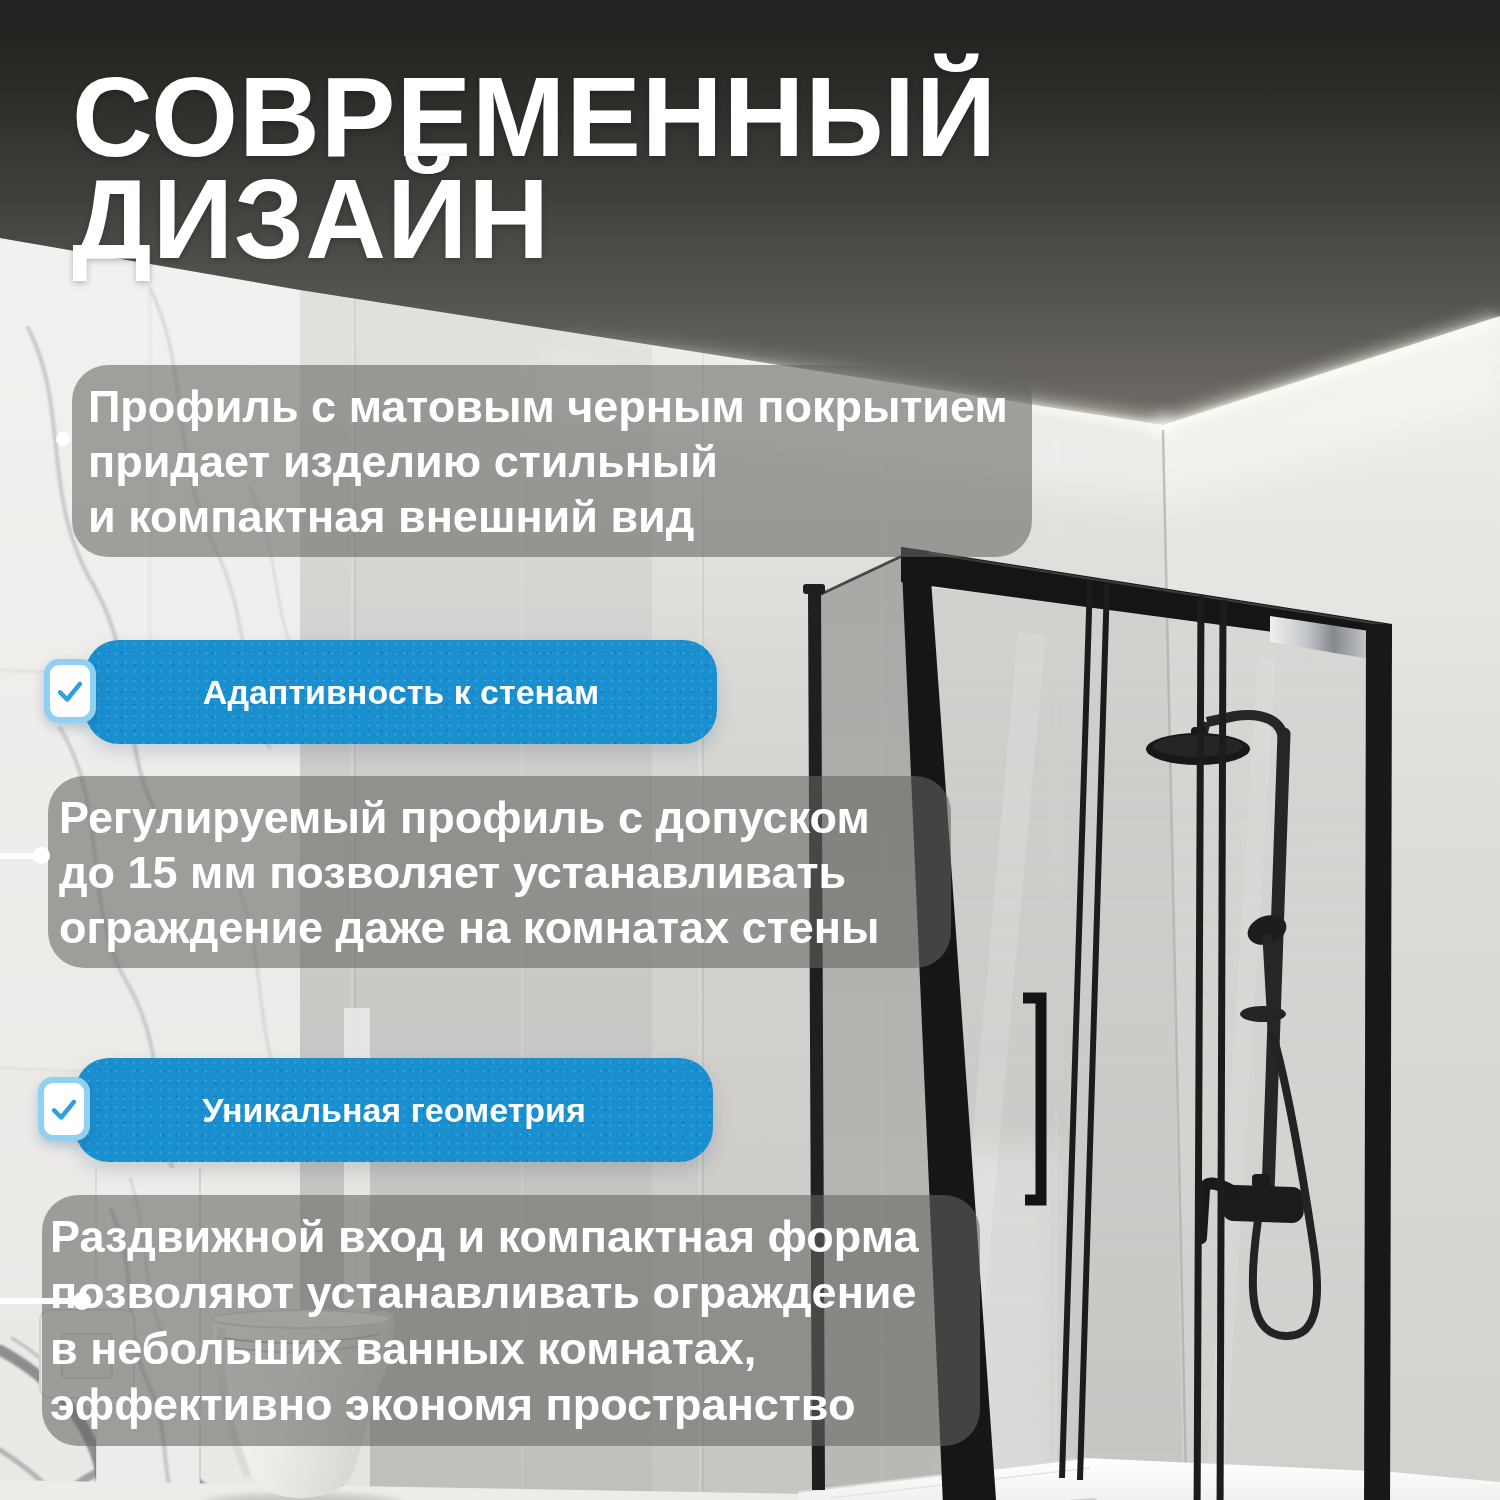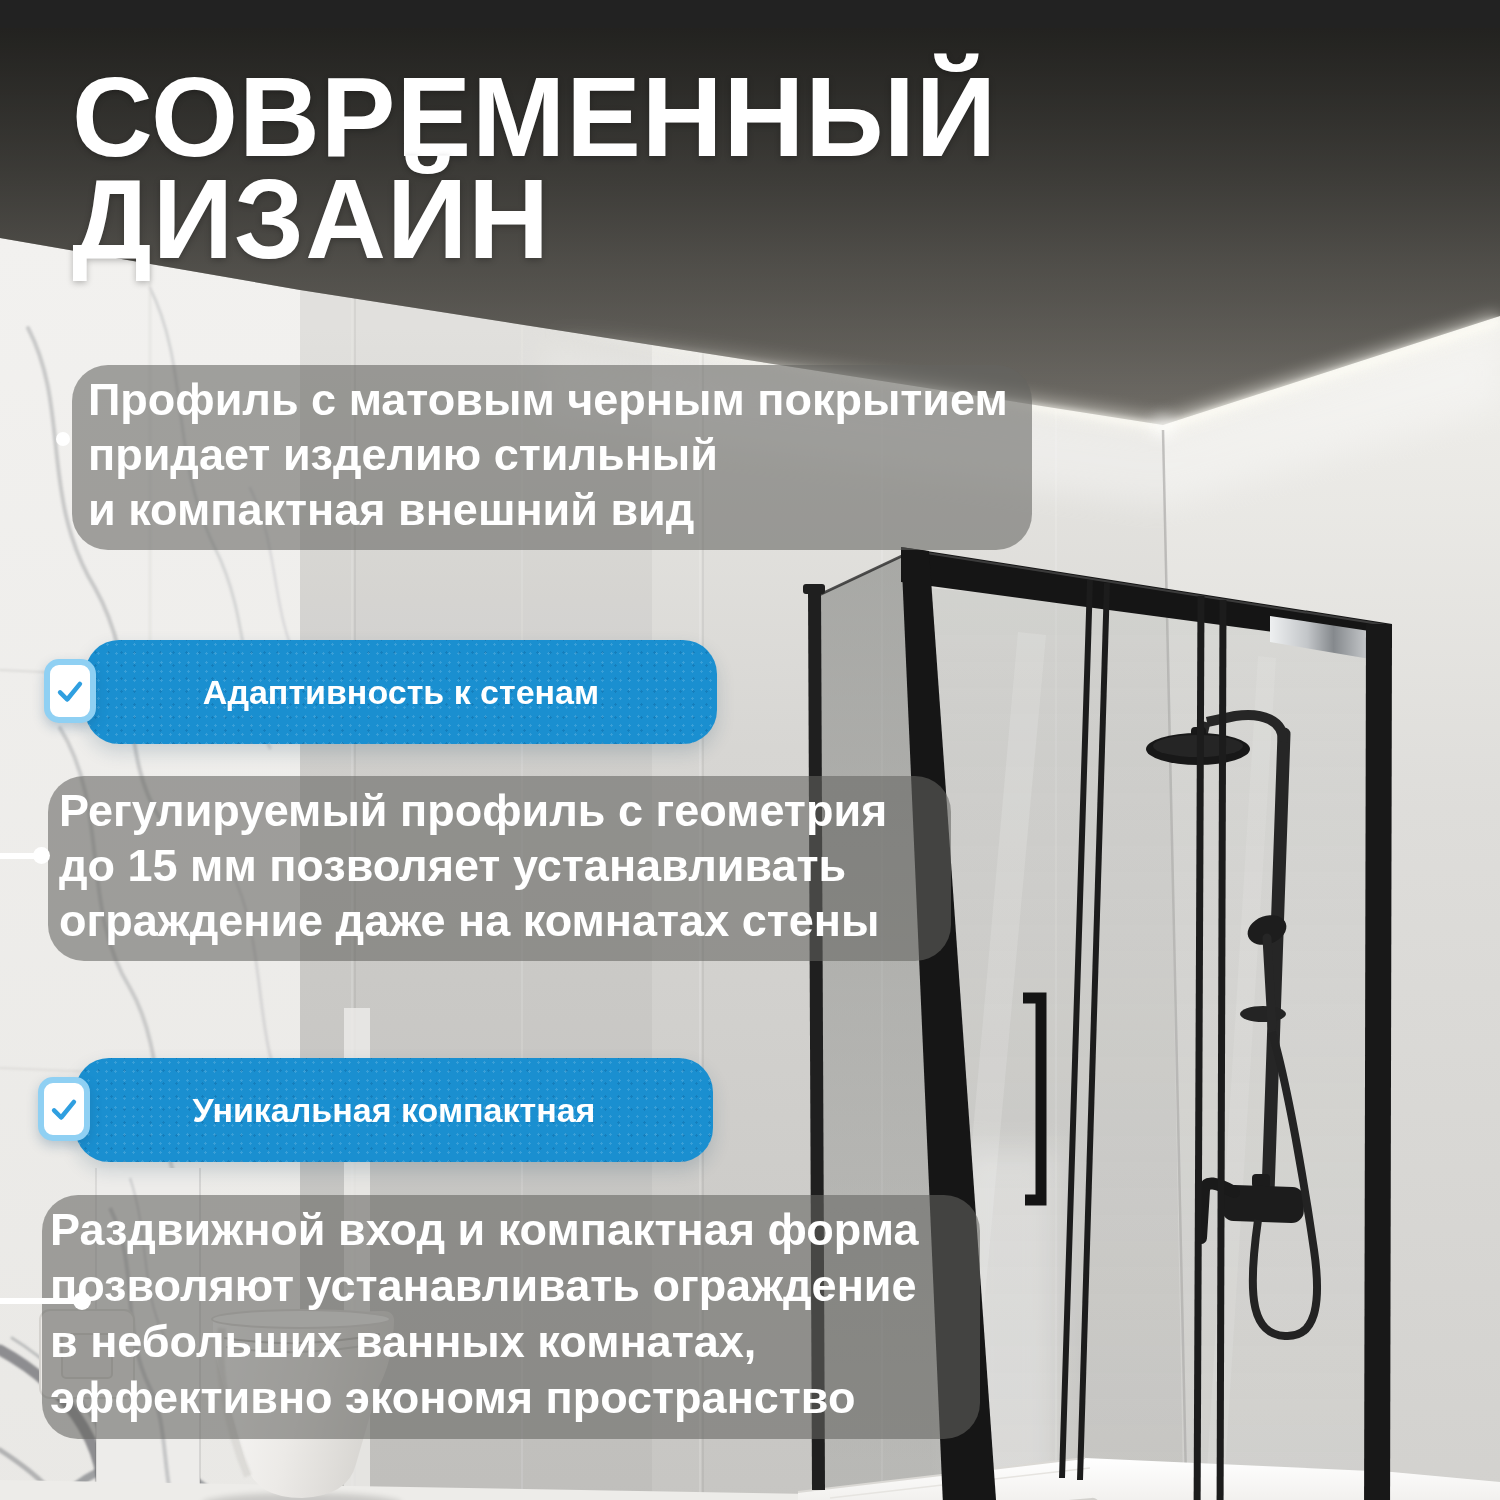--- a/index.html
+++ b/index.html
@@ -18,21 +18,21 @@
     letter-spacing:1px;transform:scaleX(.99);transform-origin:left top;
     text-shadow:0 2px 6px rgba(0,0,0,.25);
   }
 
   
   .note{
     position:absolute;z-index:20;
     background:rgba(100,100,97,.58);
     border-radius:36px;
     color:#fff;font-weight:bold;font-size:45px;line-height:55px;
-    padding:7px 0 13px 0;
+    padding:14px 0 13px 0;
   }
   .note1{left:72px;top:337px;width:944px;padding-left:16px;}
   .note2{left:48px;top:748px;width:892px;padding-left:11px;}
   .note3{left:42px;top:1167px;width:930px;padding-left:8px;line-height:56px;}
 
   .bullet-dot{
     position:absolute;left:56px;top:404px;width:14px;height:14px;border-radius:50%;
     background:#fff;z-index:21;
   }
   .pointer-line{position:absolute;height:6px;background:#fff;z-index:21;}
@@ -285,32 +285,32 @@
       <svg viewBox="0 0 24 24">
         <polyline points="5,13 10,18 19,7" fill="none" stroke="#2f9fe0" stroke-width="3.2" stroke-linecap="round" stroke-linejoin="round"></polyline>
       </svg>
     </div>
     <span>Адаптивность к стенам</span>
   </div>
 
   <div class="pointer-line pl2"></div>
   <div class="pointer-dot pd2"></div>
   <div class="note note2">
-    <div>Регулируемый профиль с геометрия</div>
+    <div>Регулируемый профиль с допуском</div>
     <div>до 15 мм позволяет устанавливать</div>
     <div>ограждение даже на комнатах стены</div>
   </div>
 
   <div class="badge badge2">
     <div class="checkbox">
       <svg viewBox="0 0 24 24">
         <polyline points="5,13 10,18 19,7" fill="none" stroke="#2f9fe0" stroke-width="3.2" stroke-linecap="round" stroke-linejoin="round"></polyline>
       </svg>
     </div>
-    <span>Уникальная компактная</span>
+    <span>Уникальная геометрия</span>
   </div>
 
   <div class="pointer-line pl3"></div>
   <div class="pointer-dot pd3"></div>
   <div class="note note3">
     <div>Раздвижной вход и компактная форма</div>
     <div>позволяют устанавливать ограждение</div>
     <div>в небольших ванных комнатах,</div>
     <div>эффективно экономя пространство</div>
   </div>

